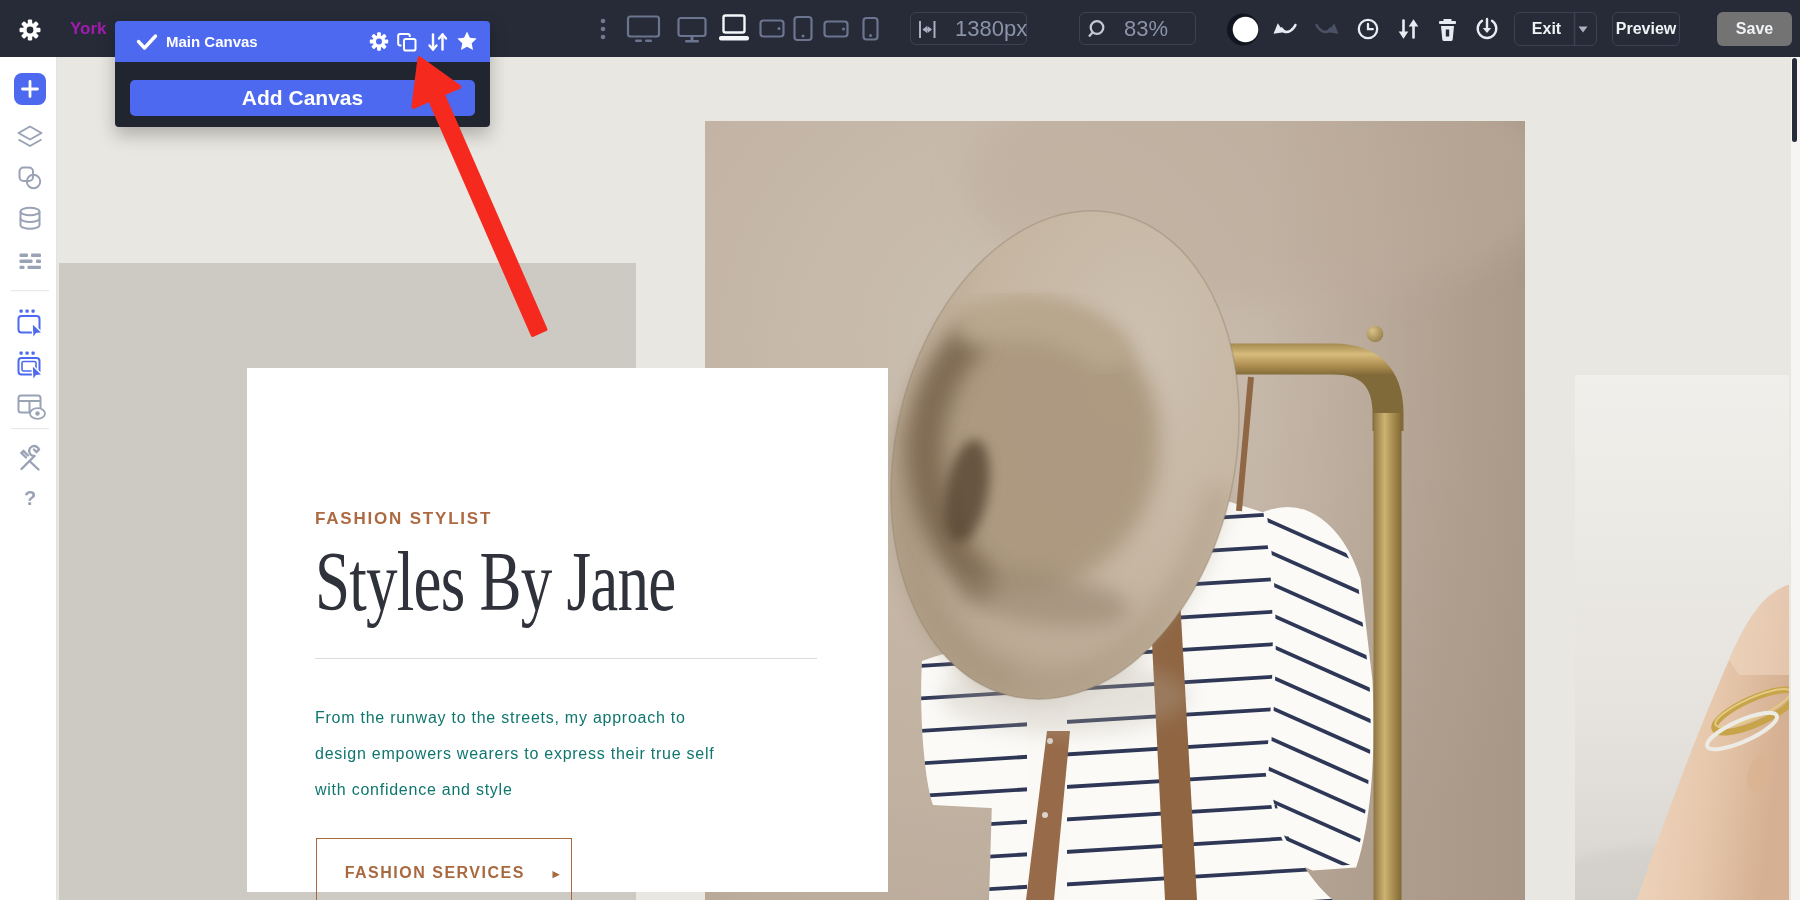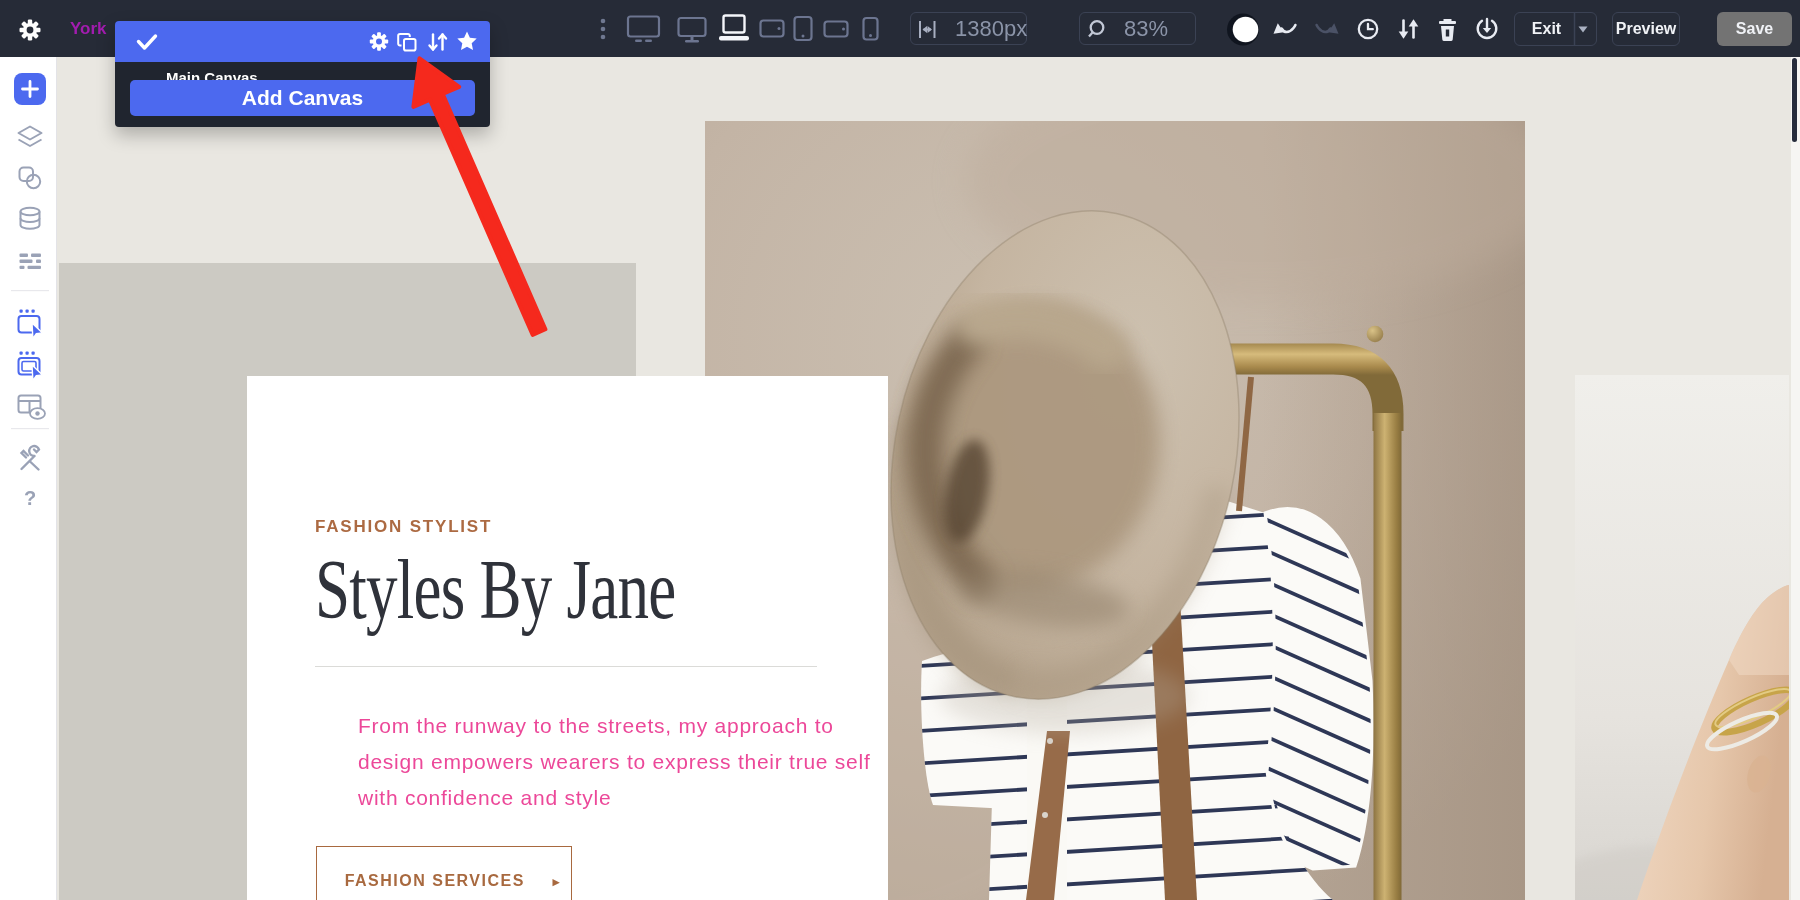--- a/index.html
+++ b/index.html
@@ -14,33 +14,33 @@
   .tbbtn { position:absolute; top:12px; height:34px; border:1px solid #3b4254; border-radius:6px; color:#f0f2f6; font-size:16px; font-weight:700; display:flex; align-items:center; justify-content:center; }
   #exitbtn { left:1514px; width:83px; }
   #prevbtn { left:1612px; width:68px; }
   #savebtn { left:1717px; width:75px; border:none; background:#737373; }
   
   #sidebar { position:absolute; left:0; top:57px; width:57px; height:843px; background:#ffffff; border-right:1px solid #e3e3e7; }
   
   #graybox { position:absolute; left:59px; top:263px; width:577px; height:637px; background:#cccac3; }
   #photo1 { position:absolute; left:705px; top:121px; width:820px; height:779px; }
   #photo2 { position:absolute; left:1575px; top:375px; width:214px; height:525px; }
-  #card { position:absolute; left:247px; top:376px; width:641px; height:524px; background:#ffffff; }
+  #card { position:absolute; left:247px; top:368px; width:641px; height:524px; background:#ffffff; }
   #eyebrow { position:absolute; left:68px; top:141px; font-size:17px; font-weight:700; letter-spacing:1.8px; color:#ac6a42; }
   #bigtitle { position:absolute; left:68px; top:165px; font-family:"Liberation Serif",serif; font-weight:400; color:#2f323a; font-size:84px; letter-spacing:-1px; white-space:nowrap; transform:scaleX(0.75); transform-origin:left top; }
   #hrline { position:absolute; left:68px; top:290px; width:502px; height:1px; background:#dbdbd8; }
-  #para { position:absolute; left:68px; top:332px; font-size:21px; letter-spacing:0.75px; line-height:36px; color:#ec4899;margin-left:43px; }
+  #para { position:absolute; left:68px; top:332px; font-size:16px; letter-spacing:0.75px; line-height:36px; color:#0f766e; }
   #servbtn { position:absolute; left:69px; top:470px; width:256px; height:70px; border:1.5px solid #a8693f; color:#a8693f; font-size:16px; font-weight:700; letter-spacing:1.5px; display:flex; align-items:center; justify-content:center; gap:28px; padding-left:16px; }
   
   #scrolltrack { position:absolute; left:1791px; top:57px; width:9px; height:843px; background:#f6f5f3; }
   #scrollthumb { position:absolute; left:1792px; top:58px; width:5px; height:84px; background:#262c3c; border-radius:2.5px; }
   
   #panel { position:absolute; left:115px; top:21px; width:375px; height:106px; background:#20252f; border-radius:4px; box-shadow:0 8px 18px rgba(0,0,0,.25); }
   #panelhead { position:absolute; left:0; top:0; width:375px; height:41px; background:#4c69ef; border-radius:4px 4px 0 0; }
-  #panelhead .label { position:absolute; left:51px; top:0; height:41px; line-height:41px; color:#fff; font-size:15px; font-weight:700;margin-top:36px; }
+  #panelhead .label { position:absolute; left:51px; top:0; height:41px; line-height:41px; color:#fff; font-size:15px; font-weight:700; }
   #addcanvas { position:absolute; left:15px; top:59px; width:345px; height:36px; background:#4c69ef; border-radius:5px; color:#fff; font-size:21px; font-weight:700; display:flex; align-items:center; justify-content:center; }
 </style>
 </head>
 <body>
 
   <div id="graybox"></div>
   <div id="photo1">
   <svg width="820" height="779" viewBox="0 0 820 779">
     <defs>
       <radialGradient id="bglight" cx="0.38" cy="0.28" r="0.8">

